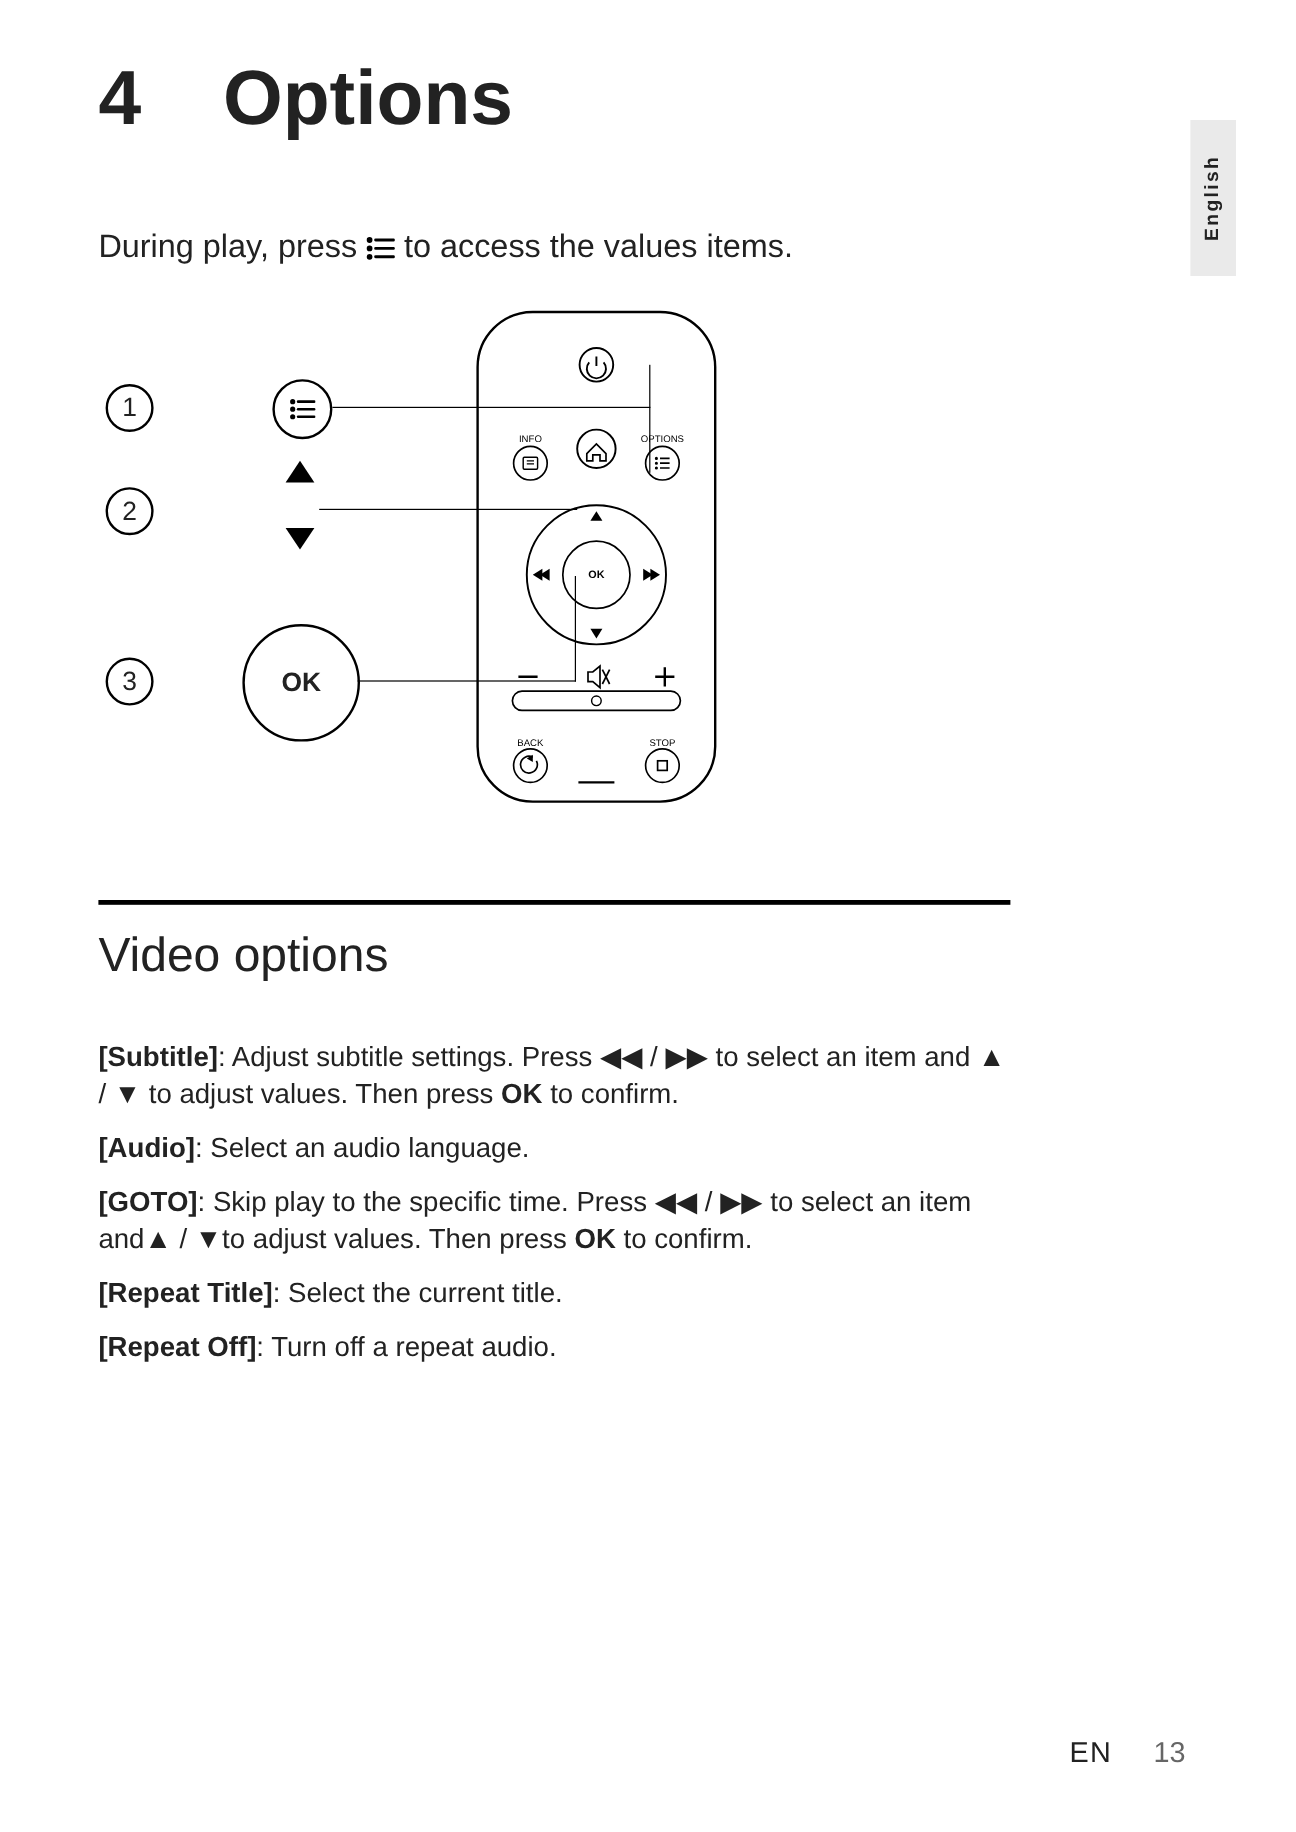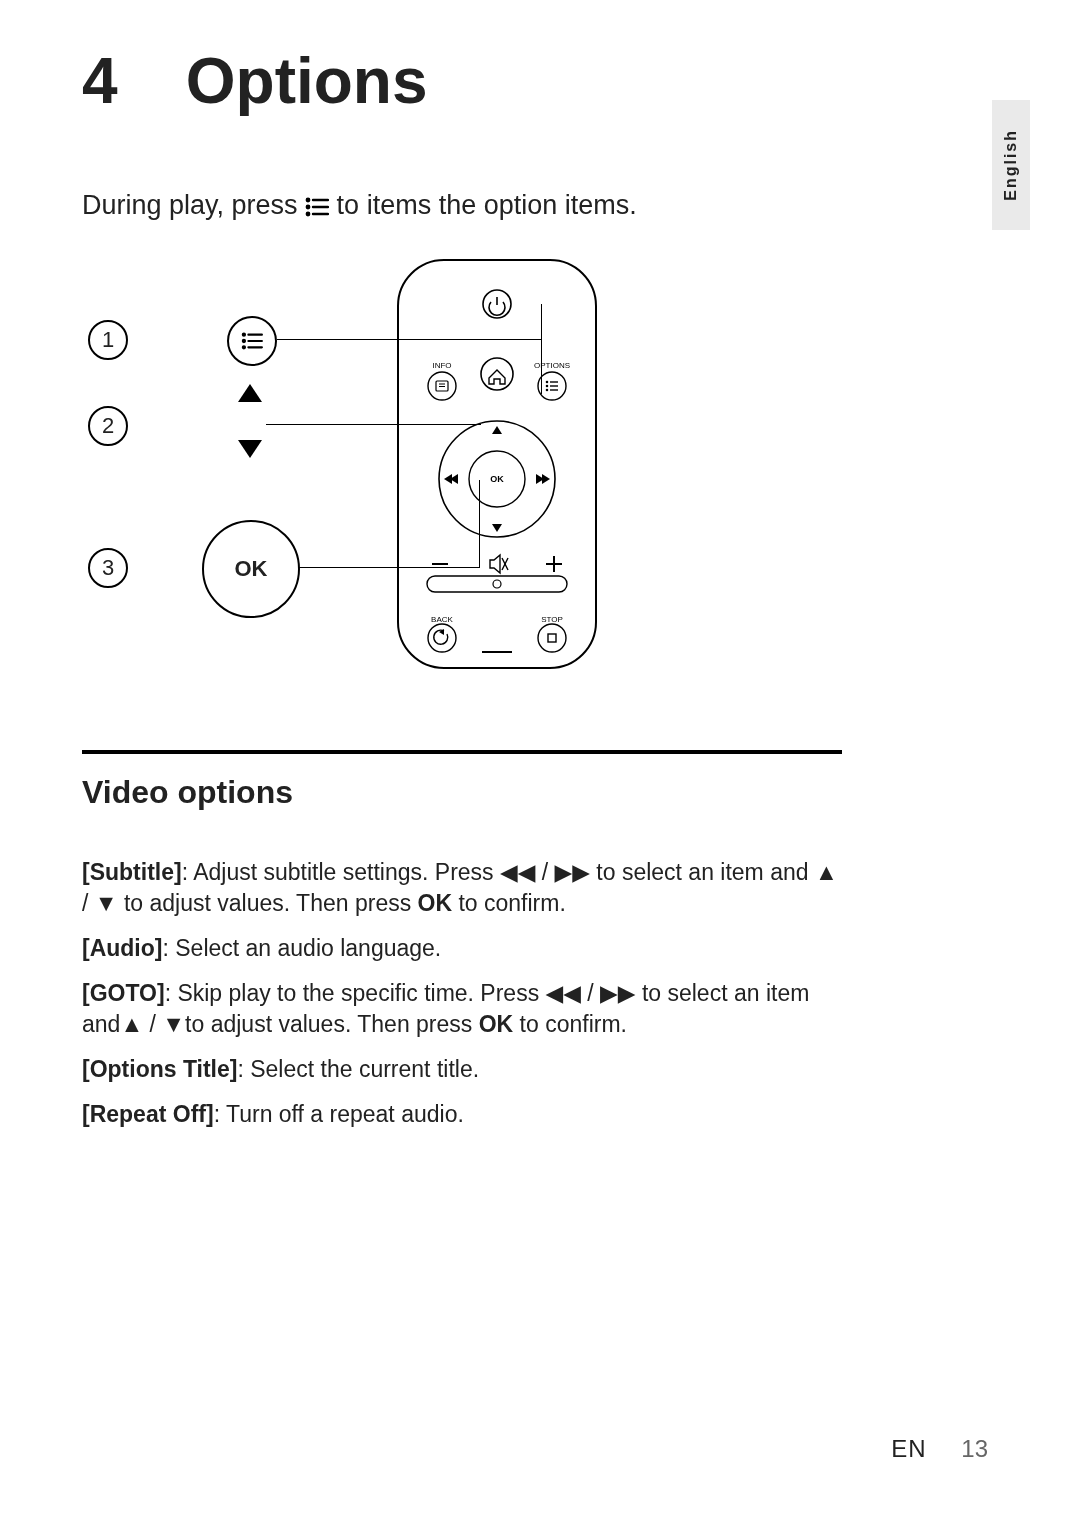--- a/index.html
+++ b/index.html
@@ -13,30 +13,30 @@
   .callout-num{position:absolute;width:36px;height:36px;border:2px solid #000;border-radius:50%;display:flex;align-items:center;justify-content:center;font-size:22px;font-weight:500}
   .callout-icon{position:absolute;width:46px;height:46px;border:2px solid #000;border-radius:50%;display:flex;align-items:center;justify-content:center}
   .callout-ok{position:absolute;width:94px;height:94px;border:2px solid #000;border-radius:50%;display:flex;align-items:center;justify-content:center;font-size:22px;font-weight:700}
   .arrow-up,.arrow-down{position:absolute;width:0;height:0}
   .arrow-up{border-left:12px solid transparent;border-right:12px solid transparent;border-bottom:18px solid #000}
   .arrow-down{border-left:12px solid transparent;border-right:12px solid transparent;border-top:18px solid #000}
   .leader{position:absolute;height:1px;background:#000}
   .remote-svg{position:absolute;left:310px;top:0}
 
   .section-rule{border:0;border-top:4px solid #000;margin:0}
-  h2{font-size:32px;font-weight:700;margin:20px 0 46px 0}
+  h2{font-size:40px;font-weight:400;margin:20px 0 46px 0}
   .opt-list p{font-size:23px;font-weight:300;line-height:1.35;margin:0 0 14px 0}
   .opt-list .lead{font-weight:600}
   .inline-glyph{font-weight:400}
   .ok-inline{font-weight:700}
 
   .lang-tab{position:absolute;right:50px;top:100px;width:38px;height:130px;background:#eaeaea;display:flex;align-items:center;justify-content:center}
   .lang-tab span{writing-mode:vertical-rl;transform:rotate(180deg);font-size:16px;font-weight:600;letter-spacing:2px}
 
-  .footer{position:absolute;bottom:64px;right:92px;font-size:24px}
+  .footer{position:absolute;bottom:52px;right:92px;font-size:24px}
   .footer .en{font-weight:400;letter-spacing:1px;margin-right:28px}
   .footer .pg{font-weight:300;color:#666}
 </style>
 </head>
 <body>
 
 <div class="page">
 
   <div class="lang-tab">
     <span>English</span>
@@ -56,21 +56,21 @@
           <g stroke="#000" stroke-width="2.4" stroke-linecap="round">
             <circle cx="3" cy="3" r="1.2" fill="#000"></circle>
               <line x1="8" y1="3" x2="23" y2="3"></line>
             <circle cx="3" cy="10" r="1.2" fill="#000"></circle>
               <line x1="8" y1="10" x2="23" y2="10"></line>
             <circle cx="3" cy="17" r="1.2" fill="#000"></circle>
               <line x1="8" y1="17" x2="23" y2="17"></line>
           </g>
         </svg>
       </span>
-      <span> to items the option items.</span>
+      <span> to access the values items.</span>
     </p>
 
     <div class="diagram">
 
       <div class="callout-num" style="left:6px;top:66px">
           <span>1</span>
         </div>
       <div class="callout-num" style="left:6px;top:152px">
           <span>2</span>
         </div>
@@ -177,21 +177,21 @@
       <p>
         <span class="lead">[Subtitle]</span><span>: Adjust subtitle settings. Press </span><span class="inline-glyph">◀◀ / ▶▶</span><span> to select an item and </span><span class="inline-glyph">▲ / ▼</span><span> to adjust values. Then press </span><span class="ok-inline">OK</span><span> to confirm.</span>
       </p>
       <p>
         <span class="lead">[Audio]</span><span>: Select an audio language.</span>
       </p>
       <p>
         <span class="lead">[GOTO]</span><span>: Skip play to the specific time. Press </span><span class="inline-glyph">◀◀ / ▶▶</span><span> to select an item and</span><span class="inline-glyph">▲ / ▼</span><span>to adjust values. Then press </span><span class="ok-inline">OK</span><span> to confirm.</span>
       </p>
       <p>
-        <span class="lead">[Options Title]</span><span>: Select the current title.</span>
+        <span class="lead">[Repeat Title]</span><span>: Select the current title.</span>
       </p>
       <p>
         <span class="lead">[Repeat Off]</span><span>: Turn off a repeat audio.</span>
       </p>
     </div>
   </div>
 
   <div class="footer">
     <span class="en">EN</span>
     <span class="pg">13</span>

